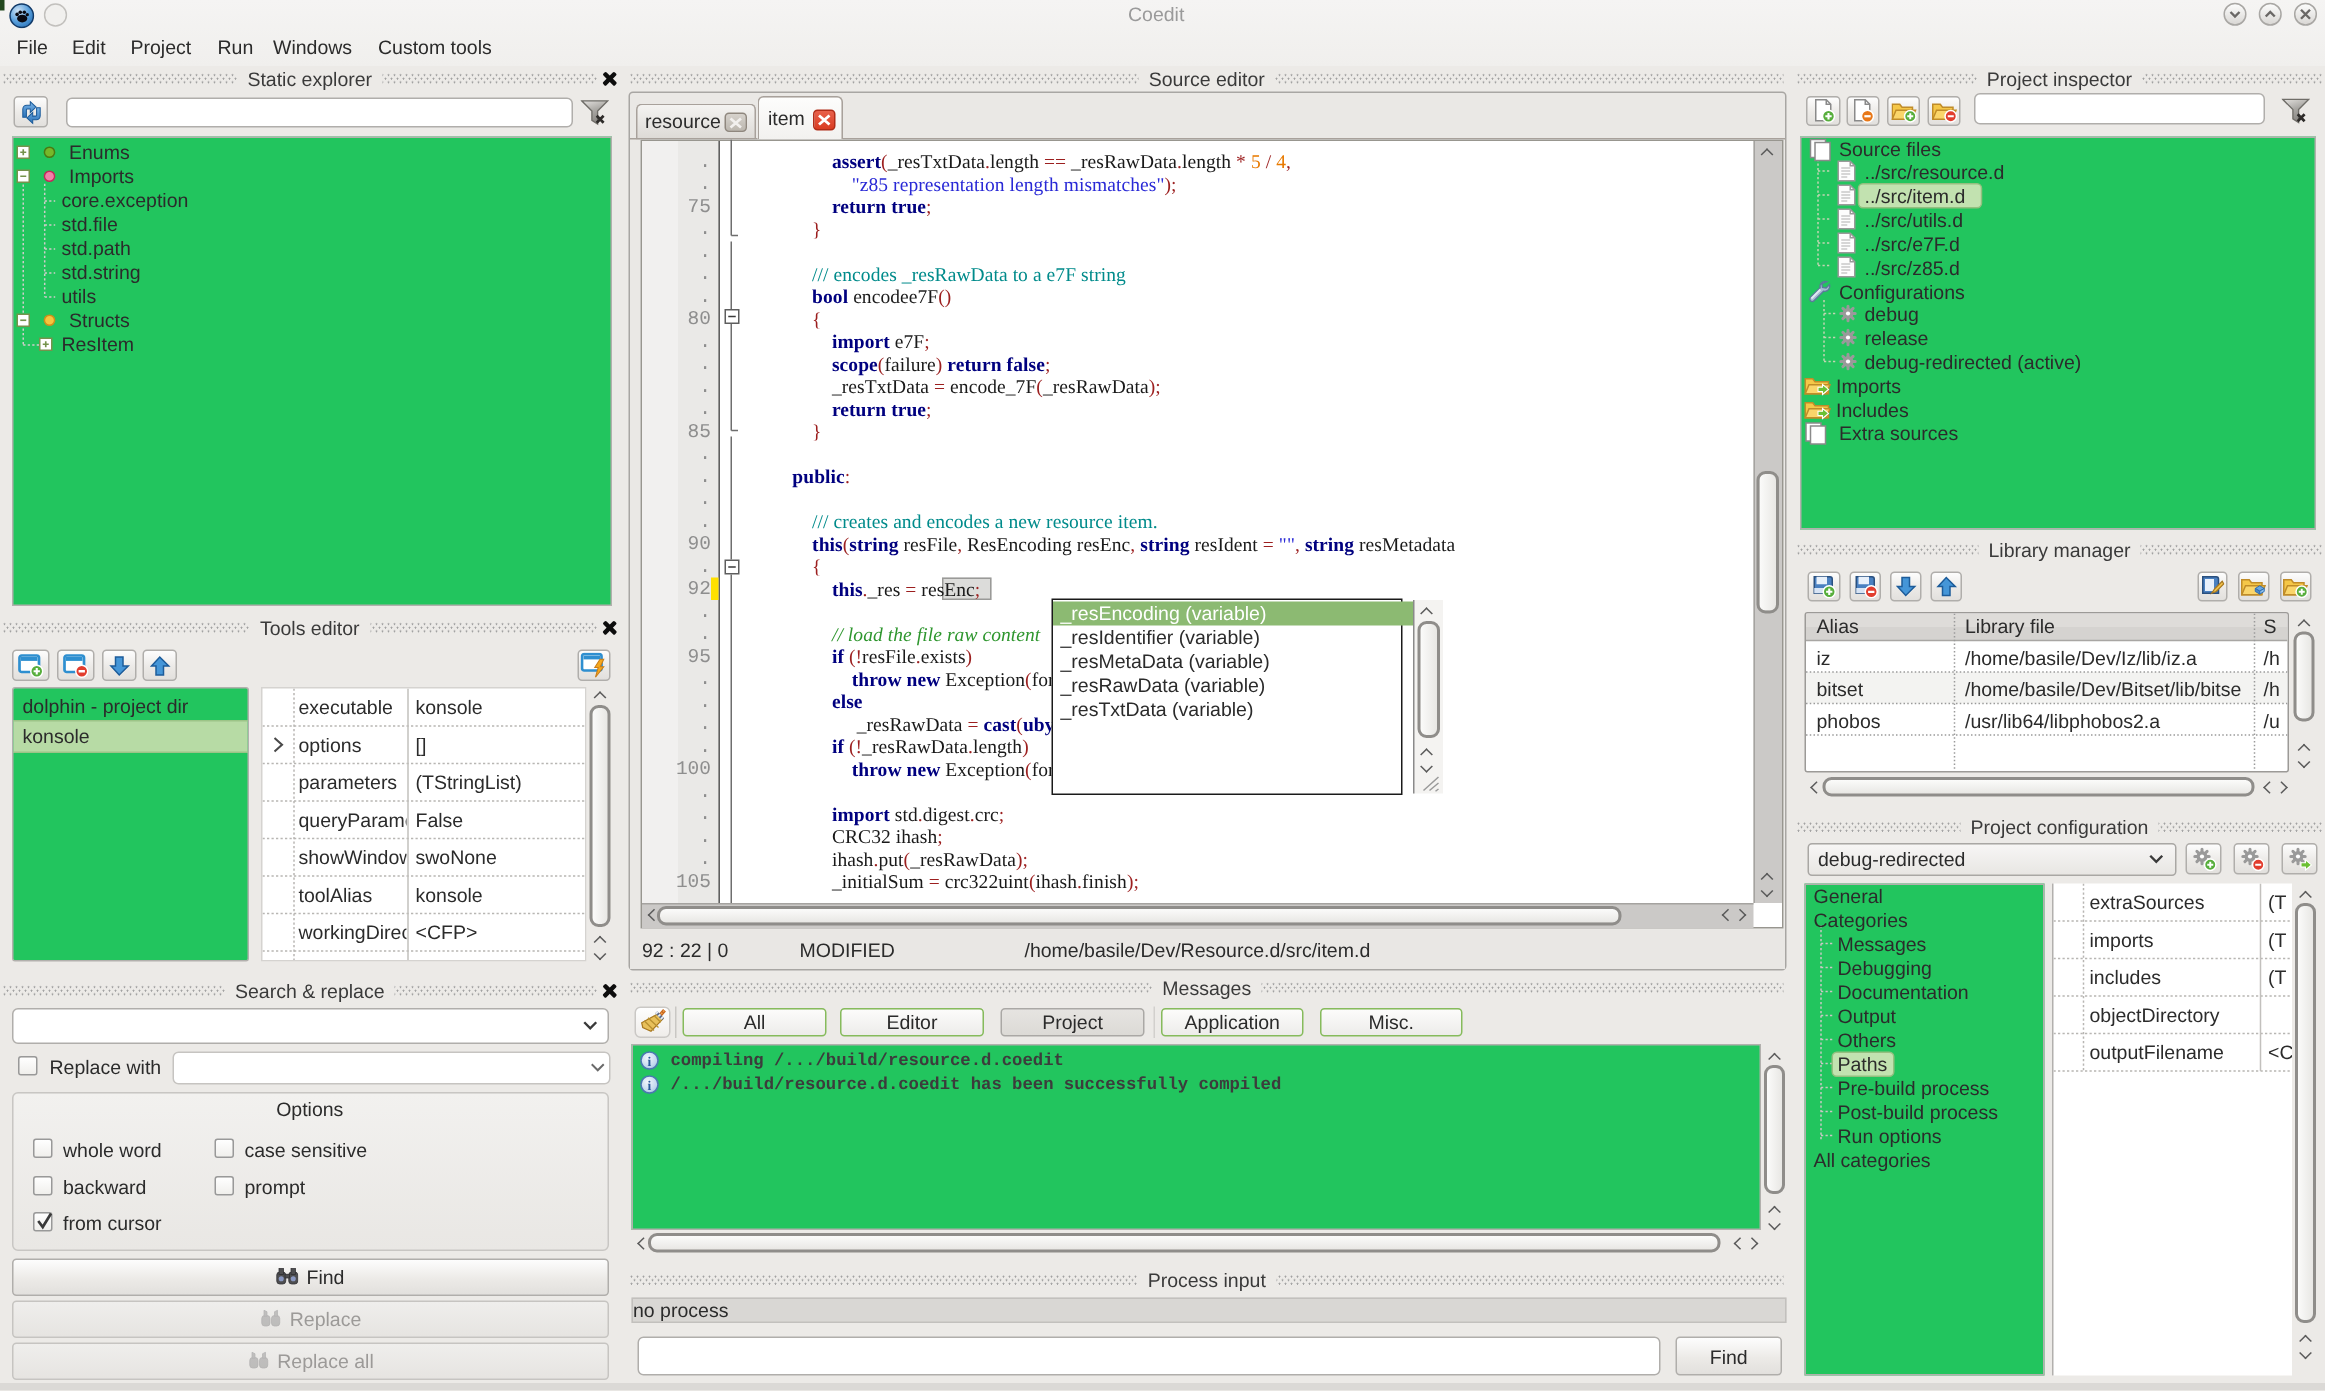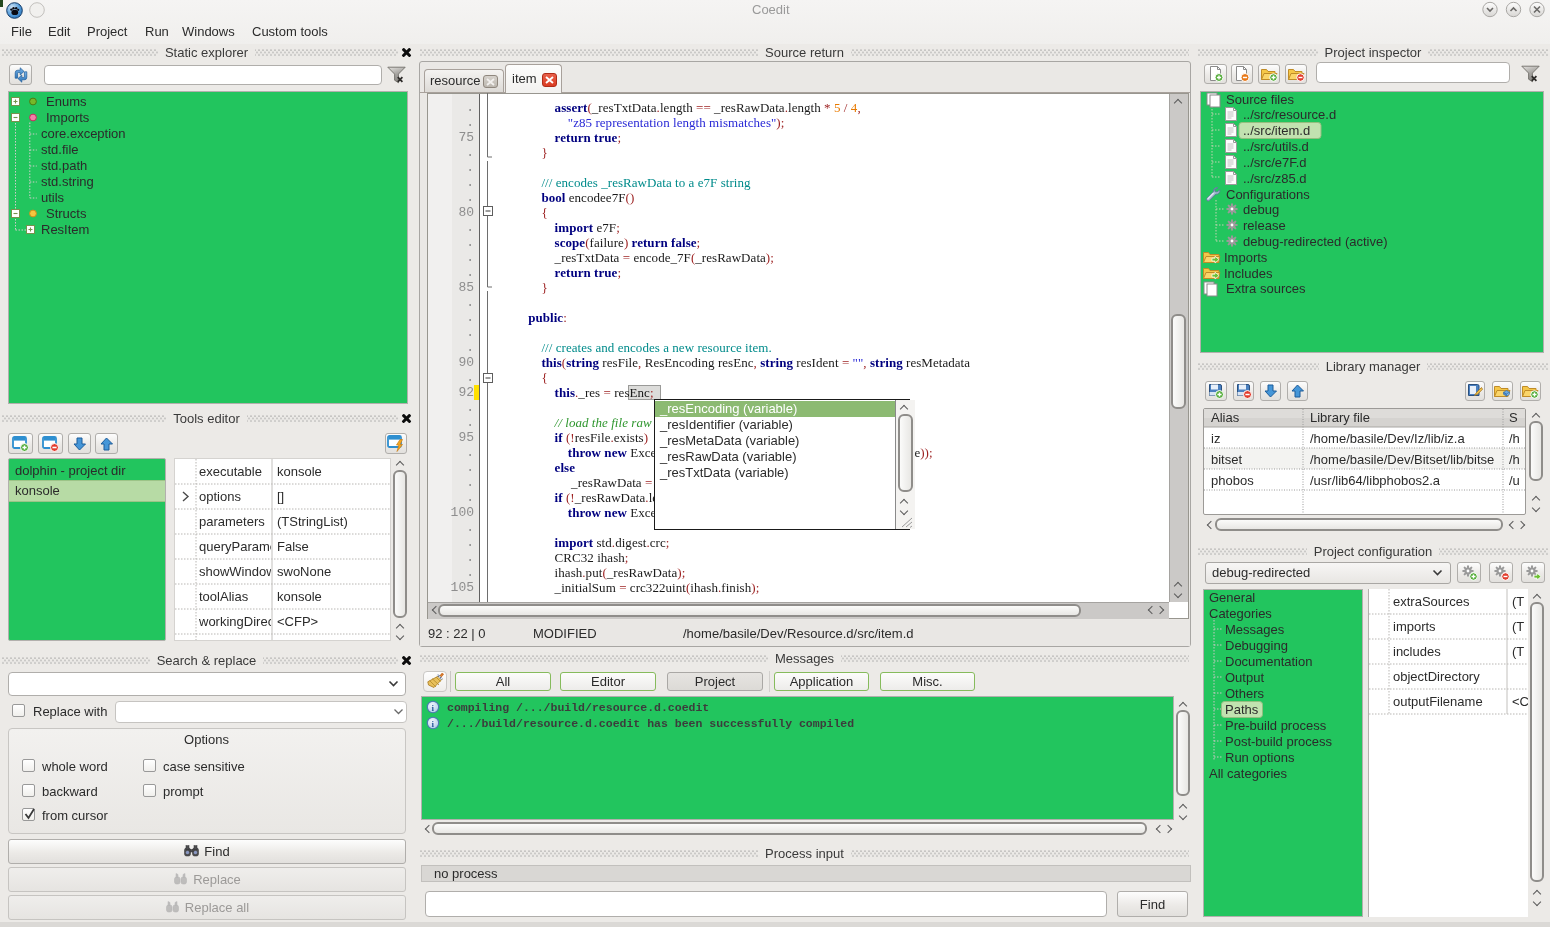--- a/index.html
+++ b/index.html
@@ -283,21 +283,21 @@
         <rect x="8" y="4" width="5.5" height="7" rx="2"></rect>
         <path d="M3 0.5l2 1v3H3z"></path>
         <path d="M12 0.5l-2 1v3h2z"></path>
       </g>
     </svg>
  <span>Replace all</span>
 </div>
 
 <div class="cap" style="left:418px;top:44px;width:773px">
     <div class="dots"></div>
-    <div class="lbl"><span>Source return</span></div>
+    <div class="lbl"><span>Source editor</span></div>
   </div>
 
 <div class="abs" style="left:419px;top:61px;width:772px;height:586px;border:1px solid #a8a6a3;border-radius:3px;background:#eae8e5"></div>
 
 <div class="abs" style="left:424px;top:69px;width:80px;height:24px;background:linear-gradient(#f4f3f1,#dcd9d5);border:1px solid #a8a19b;border-bottom:none;border-radius:4px 4px 0 0"></div>
 <div class="abs" style="left:430px;top:73px;color:#2b2b2b">resource</div>
 <div class="abs" style="left:483px;top:75px;width:15px;height:13px;background:linear-gradient(#d6d2cc,#bcb7af);border:1px solid #8f877e;border-radius:3px"></div>
 <svg class="abs" style="left:486px;top:78px" width="9" height="8" viewBox="0 0 9 8">
     <path d="M1 1l7 6M8 1L1 7" stroke="#f2f0ee" stroke-width="1.8"></path>
   </svg>
@@ -411,21 +411,21 @@
 <div class="clf" style="left:433px;top:607px"></div>
 <div class="sbthumbh" style="left:438px;top:604px;width:643px;height:13px"></div>
 <div class="clf" style="left:1149px;top:607px"></div>
 <div class="crt" style="left:1157px;top:607px"></div>
 
 <div class="abs" style="left:420px;top:620px;width:770px;height:26px;background:#e9e7e4"></div>
 <div class="abs" style="left:428px;top:626px;color:#2b2b2b">92 : 22 | 0</div>
 <div class="abs" style="left:533px;top:626px;color:#2b2b2b">MODIFIED</div>
 <div class="abs" style="left:683px;top:626px;color:#2b2b2b">/home/basile/Dev/Resource.d/src/item.d</div>
 
-<div class="abs" style="left:654px;top:399px;width:256px;height:131px;background:#fff;border:1px solid #1a1a1a;z-index:5">
+<div class="abs" style="left:701px;top:399px;width:234px;height:131px;background:#fff;border:1px solid #1a1a1a;z-index:5">
  <div style="position:absolute;left:0;top:1px;width:240px;height:16px;background:#8cba72"></div>
  <div style="position:absolute;left:5px;top:1px;color:#fff;line-height:16px">_resEncoding (variable)</div>
  <div style="position:absolute;left:5px;top:17px;line-height:16px">_resIdentifier (variable)</div>
  <div style="position:absolute;left:5px;top:33px;line-height:16px">_resMetaData (variable)</div>
  <div style="position:absolute;left:5px;top:49px;line-height:16px">_resRawData (variable)</div>
  <div style="position:absolute;left:5px;top:65px;line-height:16px">_resTxtData (variable)</div>
  <div style="position:absolute;left:240px;top:0;width:20px;height:129px;border-left:1px solid #8a8a8a;background:#f4f3f1"></div>
  <div class="cup" style="left:246px;top:6px"></div>
  <div class="sbthumb" style="left:242.5px;top:14px;width:15px;height:78px"></div>
  <div class="cup" style="left:246px;top:100px"></div>
@@ -478,21 +478,21 @@
 <div class="cdn" style="left:1180px;top:813px"></div>
 <div class="clf" style="left:426px;top:826px"></div>
 <div class="sbthumbh" style="left:432px;top:822px;width:715px;height:13px"></div>
 <div class="clf" style="left:1157px;top:826px"></div>
 <div class="crt" style="left:1165px;top:826px"></div>
 
 <div class="cap" style="left:418px;top:845px;width:773px">
     <div class="dots"></div>
     <div class="lbl"><span>Process input</span></div>
   </div>
-<div class="abs" style="left:421px;top:865px;width:770px;height:17px;background:#d9d7d4;border:1px solid #c2c0bd;line-height:15px;padding-left:12px">no process</div>
+<div class="abs" style="left:421px;top:865px;width:770px;height:17px;background:#d9d7d4;border:1px solid #c2c0bd;line-height:15px;padding-left:0">no process</div>
 <div class="inp" style="left:425px;top:891px;width:682px;height:26px"></div>
 <div class="btn" style="left:1117px;top:891px;width:71px;height:26px">Find</div>
 
 <div class="cap" style="left:1196px;top:44px;width:354px">
     <div class="dots"></div>
     <div class="lbl"><span>Project inspector</span></div>
   </div>
 <div class="btn" style="left:1204px;top:64px;width:23px;height:20px">
     <svg width="16" height="16" viewBox="0 0 16 16">
       <path d="M2.5 0.5h7l3 3v11h-10z" fill="#fff" stroke="#8a8a8a"></path>

